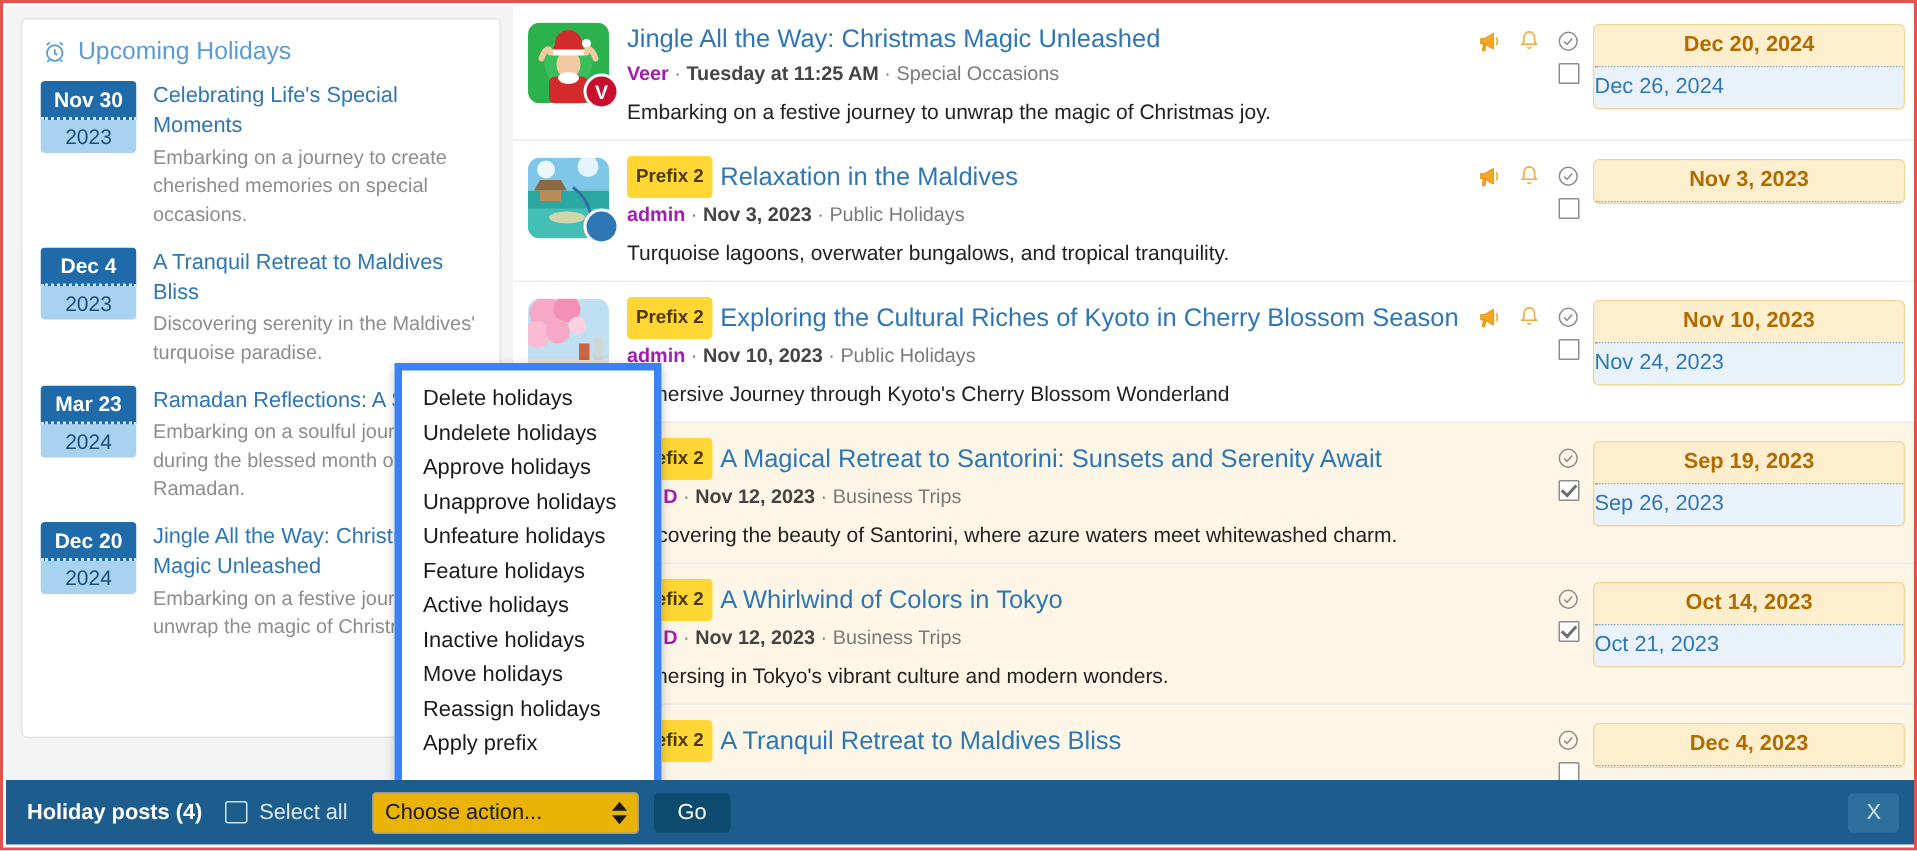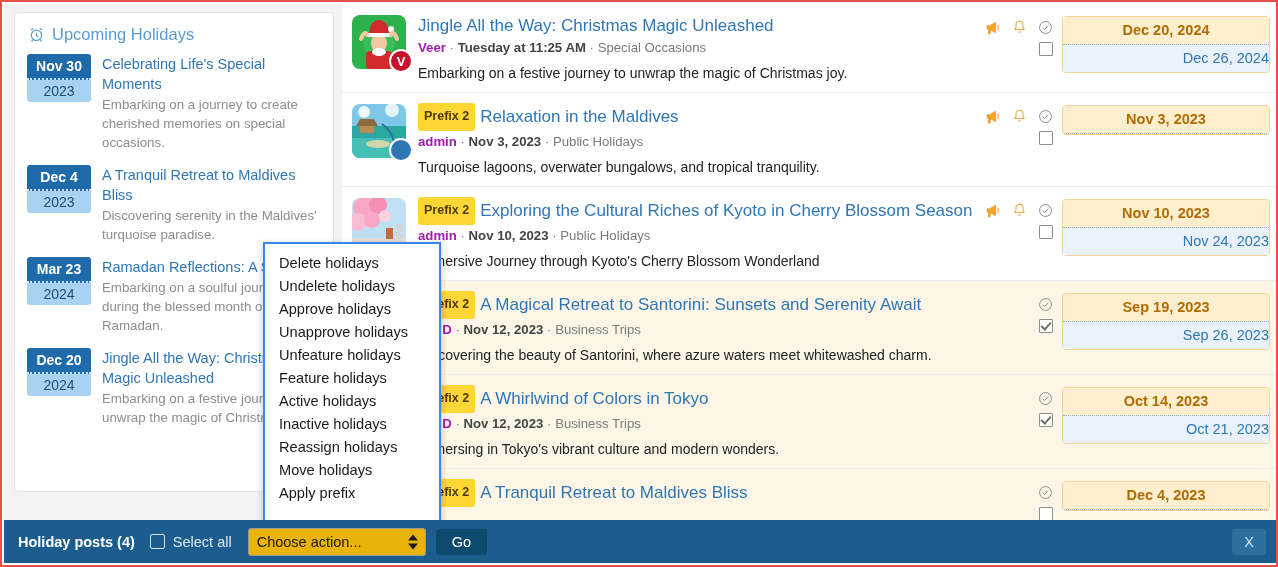--- a/index.html
+++ b/index.html
@@ -191,31 +191,31 @@
     font-weight: bold;
     font-size: 14.5px;
     text-align: center;
     padding: 5px 0 6px 0;
     border-bottom: 1px dotted #7ca9d0;
   }
   .datecol .dt-bot {
     background: #e9f2fb;
     color: #2f76b5;
     font-size: 14.5px;
-    text-align: right;
+    text-align: left;
     padding: 5px 0 6px 0;
   }
 
   
   #menu {
     position: absolute;
     left: 261px; top: 240px;
     width: 178px;
     background: #ffffff;
-    border: 2px solid #3b82f6;
+    border: 5px solid #3b82f6;
     box-shadow: 0 2px 7px rgba(0,0,0,0.22);
     padding: 8px 0 6px 0;
     z-index: 30;
     height: 288px;
     overflow: hidden;
   }
   .mi {
     font-size: 14.6px;
     color: #1a1a1a;
     padding: 2px 10px 2px 14px;
@@ -567,22 +567,22 @@
   <div id="menu">
     <div id="menu-items">
         <div class="mi">Delete holidays</div>
         <div class="mi">Undelete holidays</div>
         <div class="mi">Approve holidays</div>
         <div class="mi">Unapprove holidays</div>
         <div class="mi">Unfeature holidays</div>
         <div class="mi">Feature holidays</div>
         <div class="mi">Active holidays</div>
         <div class="mi">Inactive holidays</div>
+        <div class="mi">Move holidays</div>
         <div class="mi">Reassign holidays</div>
-        <div class="mi">Move holidays</div>
         <div class="mi">Apply prefix</div>
       </div>
     <div class="mi gap">Deselect all</div>
   </div>
 
   <div id="bottombar">
     <span class="bb-title">Holiday posts (4)</span>
     <span class="sel-all-box"></span>
     <span class="sel-all-lbl">Select all</span>
     <div class="choose-wrap">

